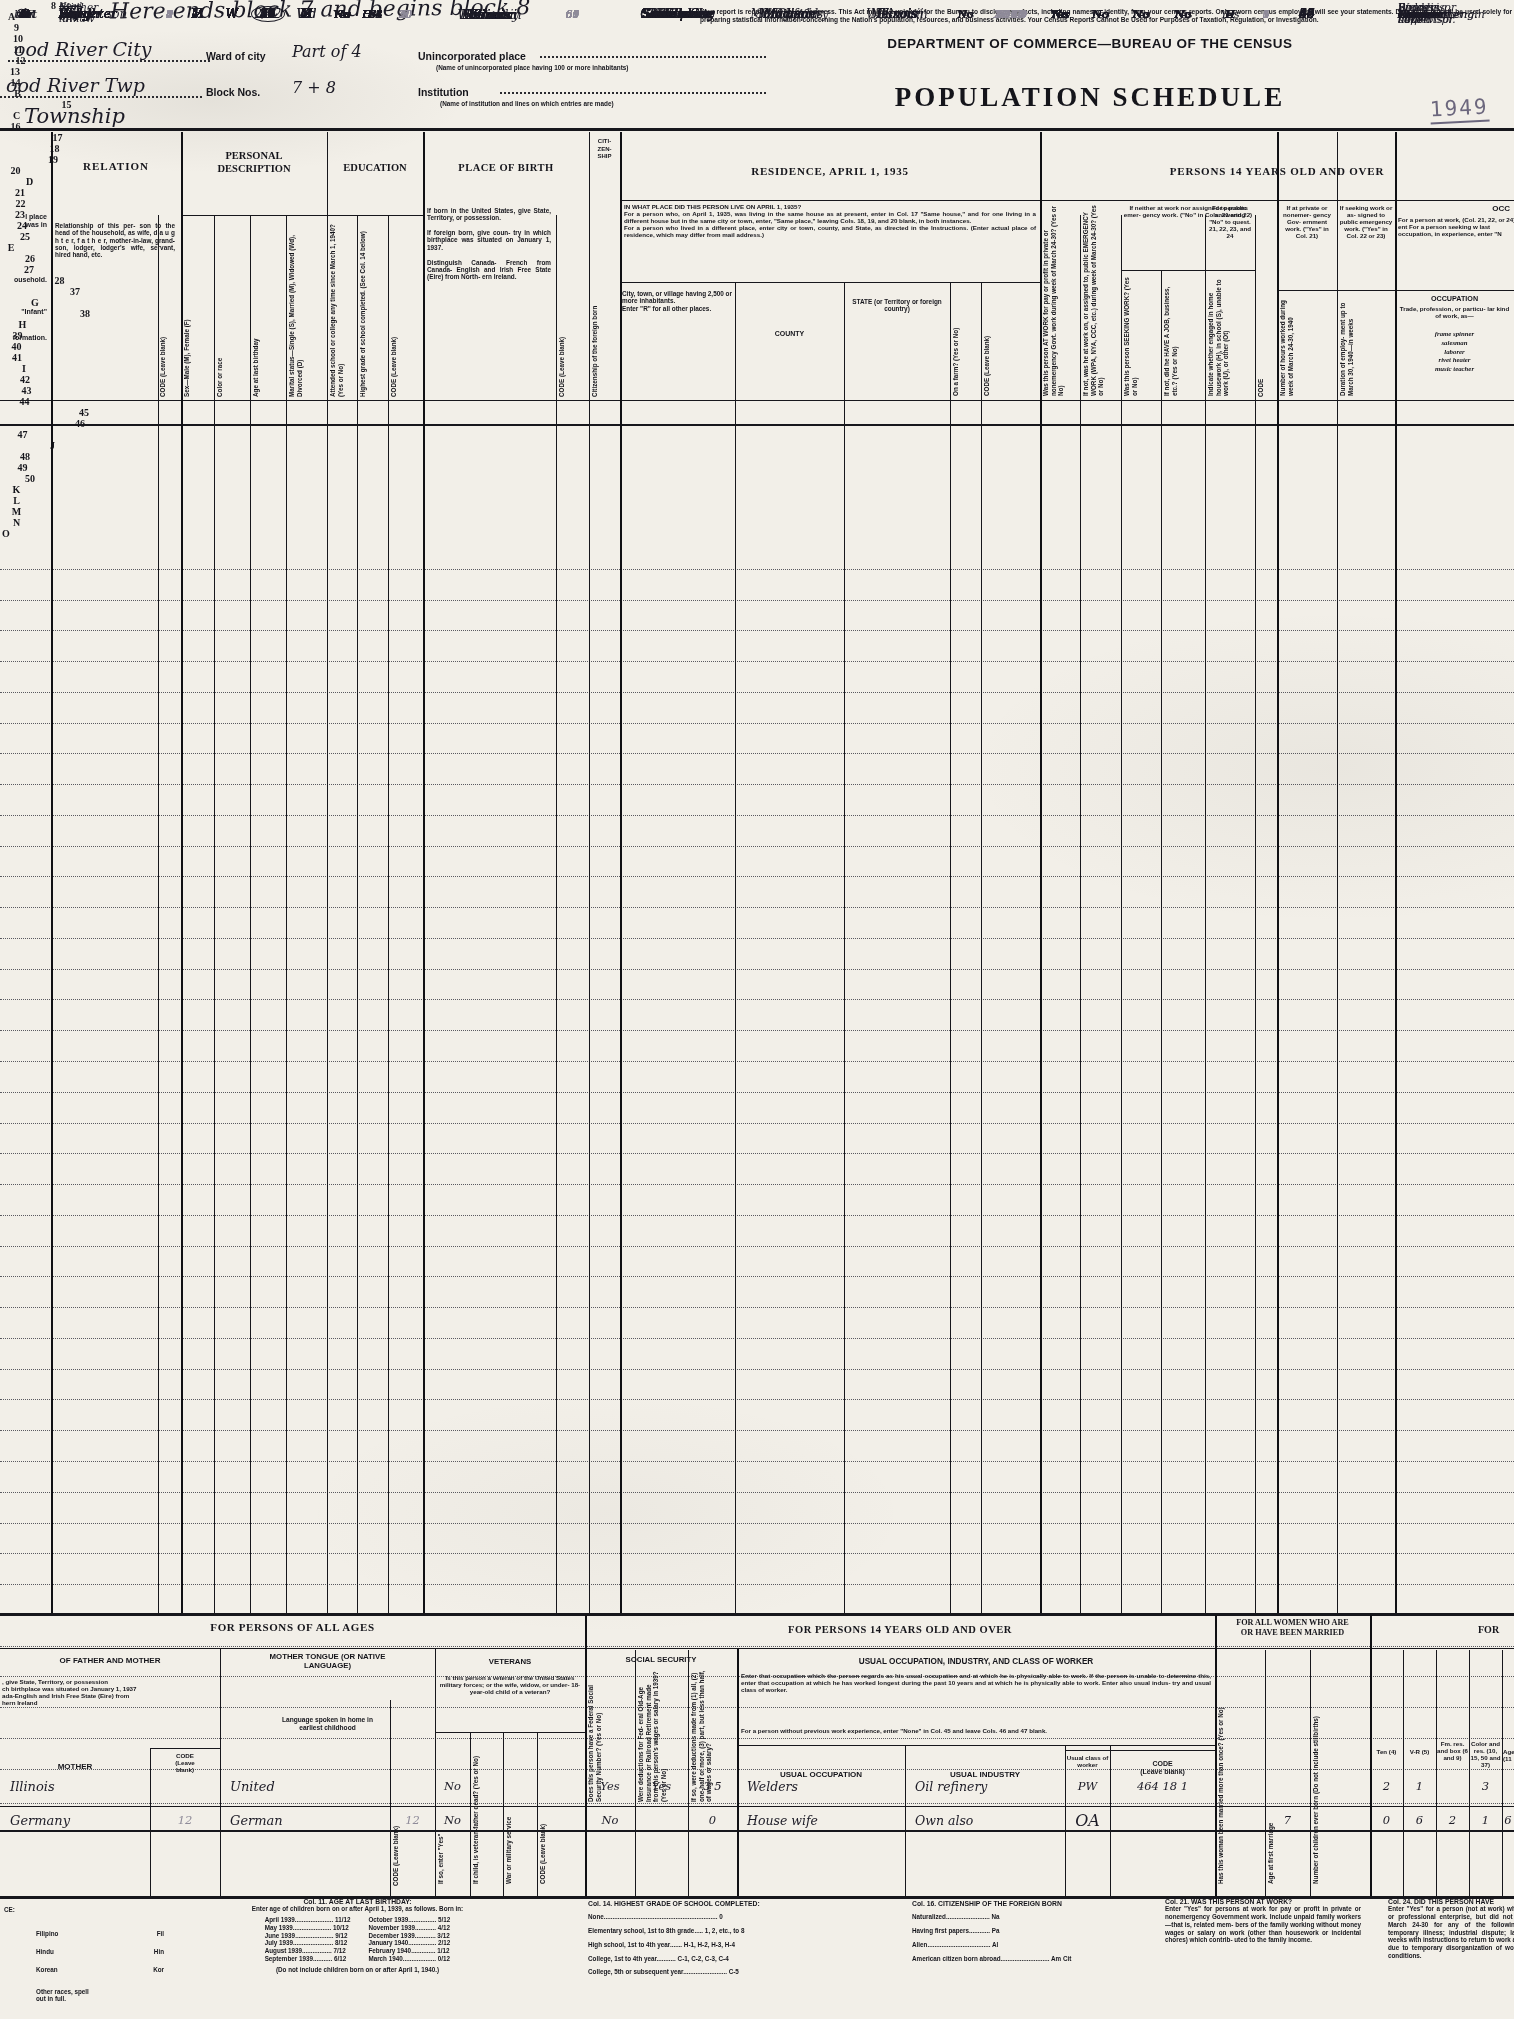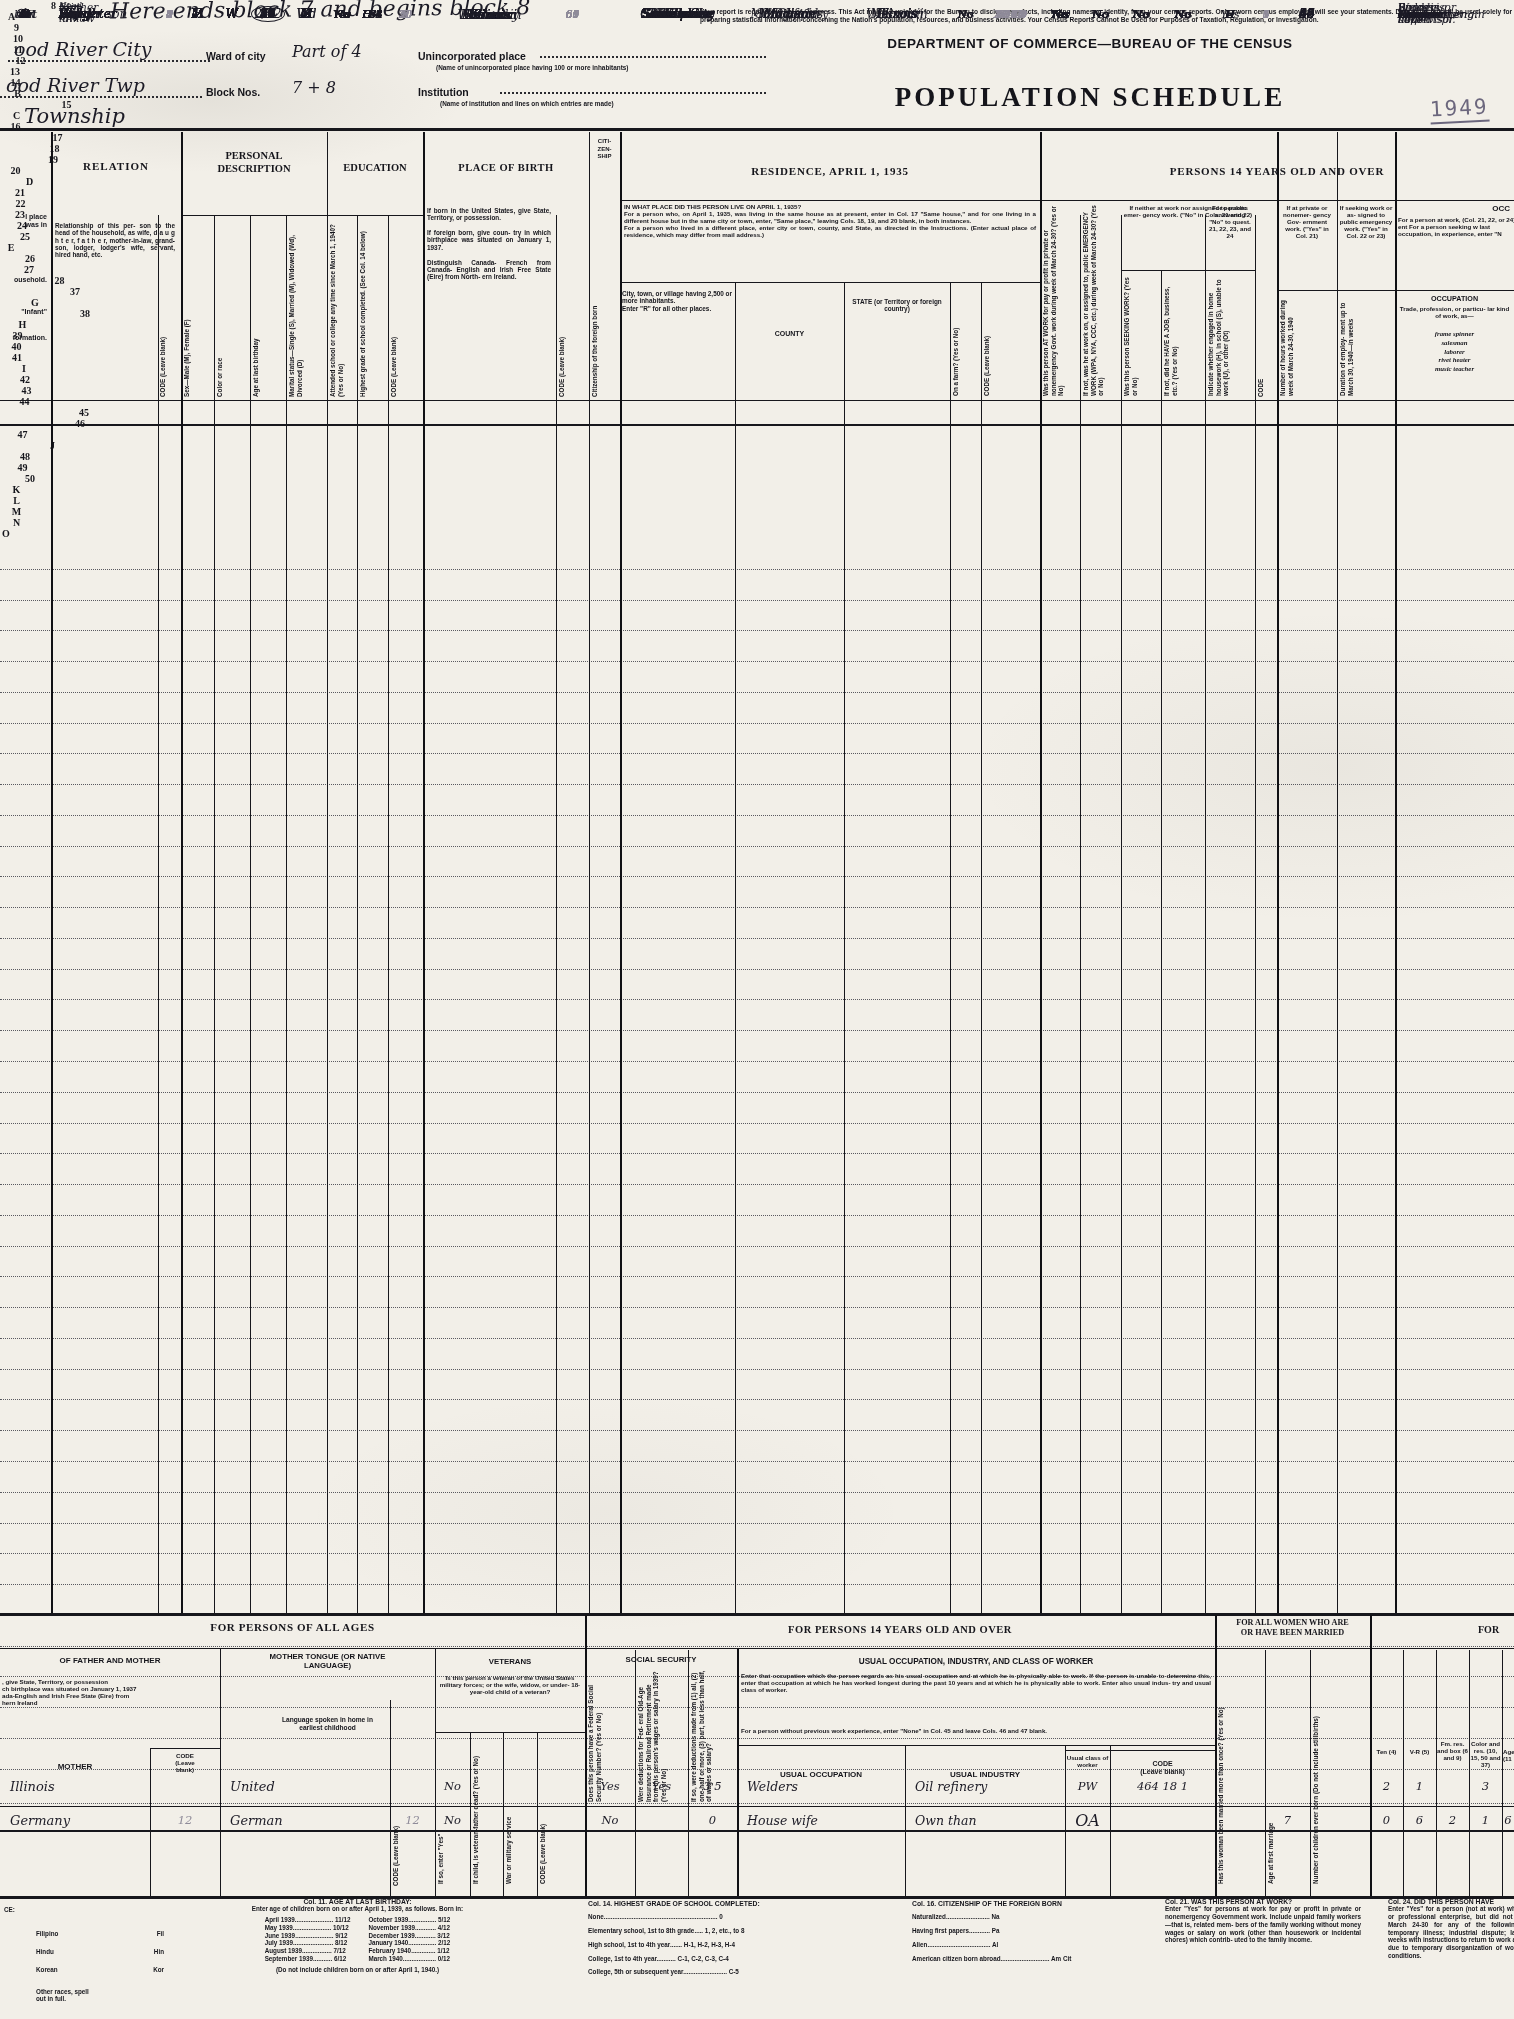--- a/index.html
+++ b/index.html
@@ -1258,21 +1258,21 @@
       </div>
       <div style="left: 0px; top: 1863px; width: 1514px; height: 33px; border-bottom: none;">
         <div class="cell scr" style="left: 0px; width: 150px; height: 33px; line-height: 33px; font-size: 13px; text-align: left; padding-left: 10px;">Germany</div>
         <div class="cell scr pen" style="left: 150px; width: 70px; height: 33px; line-height: 33px; font-size: 11.5px; text-align: center;">12</div>
         <div class="cell scr" style="left: 220px; width: 170px; height: 33px; line-height: 33px; font-size: 13px; text-align: left; padding-left: 10px;">German</div>
         <div class="cell scr pen" style="left: 390px; width: 45px; height: 33px; line-height: 33px; font-size: 11.5px; text-align: center;">12</div>
         <div class="cell scr" style="left: 435px; width: 35px; height: 33px; line-height: 33px; font-size: 11.5px; text-align: center;">No</div>
         <div class="cell scr" style="left: 585px; width: 50px; height: 33px; line-height: 33px; font-size: 11.5px; text-align: center;">No</div>
         <div class="cell scr" style="left: 688px; width: 49px; height: 33px; line-height: 33px; font-size: 11.5px; text-align: center;">0</div>
         <div class="cell scr" style="left: 737px; width: 168px; height: 33px; line-height: 33px; font-size: 12.5px; text-align: left; padding-left: 10px;">House wife</div>
-        <div class="cell scr" style="left: 905px; width: 160px; height: 33px; line-height: 33px; font-size: 12.5px; text-align: left; padding-left: 10px;">Own than</div>
+        <div class="cell scr" style="left: 905px; width: 160px; height: 33px; line-height: 33px; font-size: 12.5px; text-align: left; padding-left: 10px;">Own also</div>
         <div class="cell scr" style="left: 1065px; width: 45px; height: 33px; line-height: 33px; font-size: 16px; text-align: center;">OA</div>
         <div class="cell scr" style="left: 1265px; width: 45px; height: 33px; line-height: 33px; font-size: 11.5px; text-align: center;">7</div>
         <div class="cell scr" style="left: 1370px; width: 33px; height: 33px; line-height: 33px; font-size: 11.5px; text-align: center;">0</div>
         <div class="cell scr" style="left: 1403px; width: 33px; height: 33px; line-height: 33px; font-size: 11.5px; text-align: center;">6</div>
         <div class="cell scr" style="left: 1436px; width: 33px; height: 33px; line-height: 33px; font-size: 11.5px; text-align: center;">2</div>
         <div class="cell scr" style="left: 1469px; width: 33px; height: 33px; line-height: 33px; font-size: 11.5px; text-align: center;">1</div>
         <div class="cell scr" style="left: 1502px; width: 12px; height: 33px; line-height: 33px; font-size: 11.5px; text-align: center;">6</div>
       </div>
     </div>
 </div>

